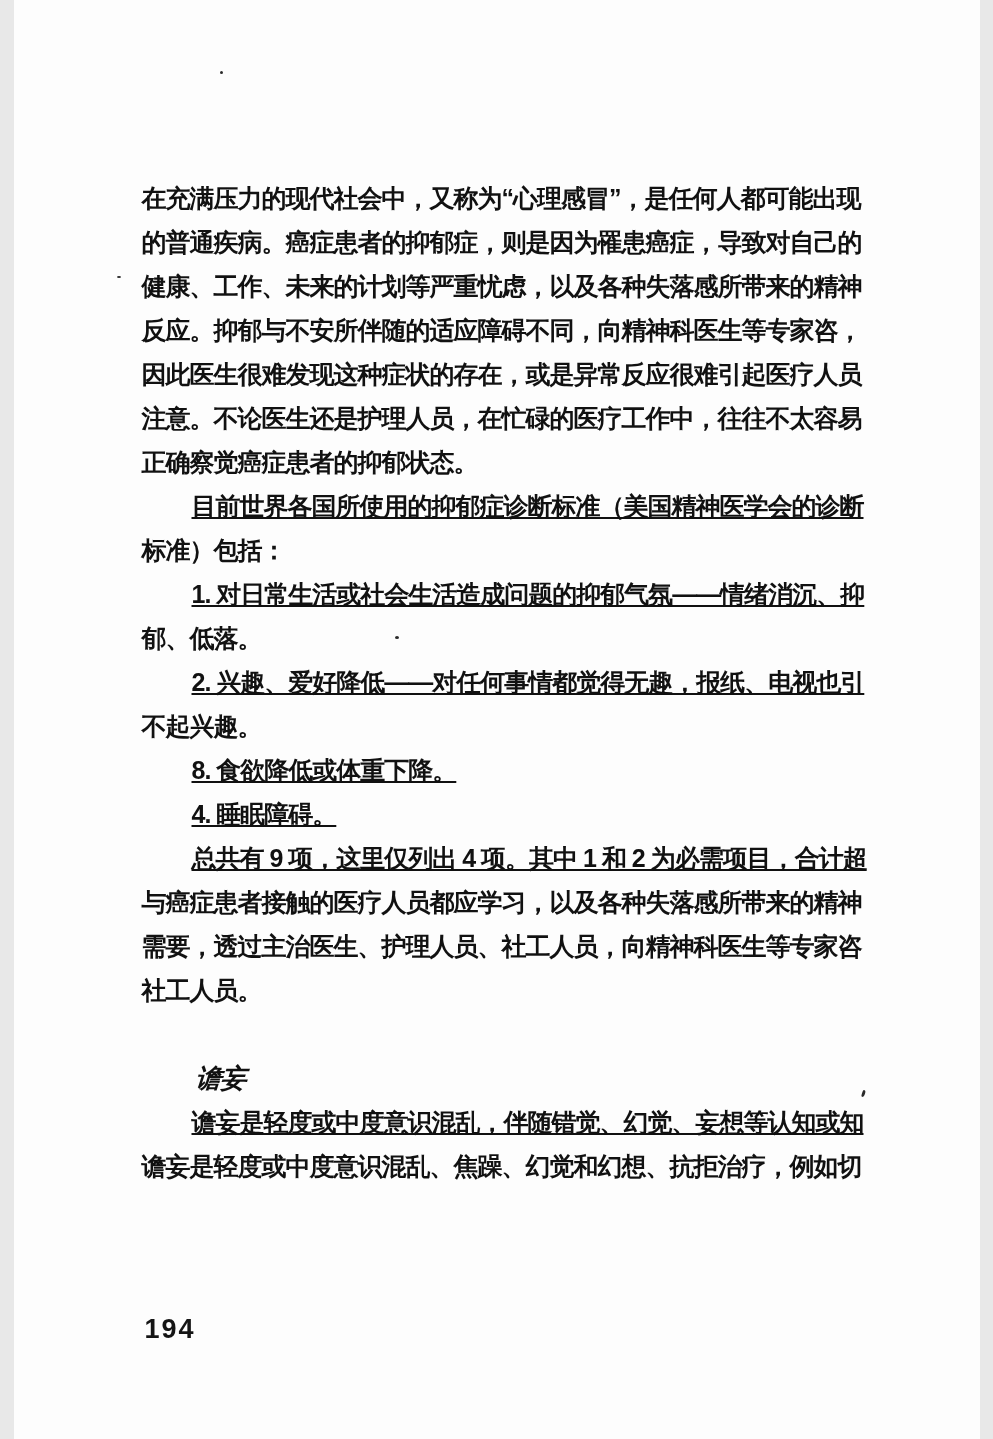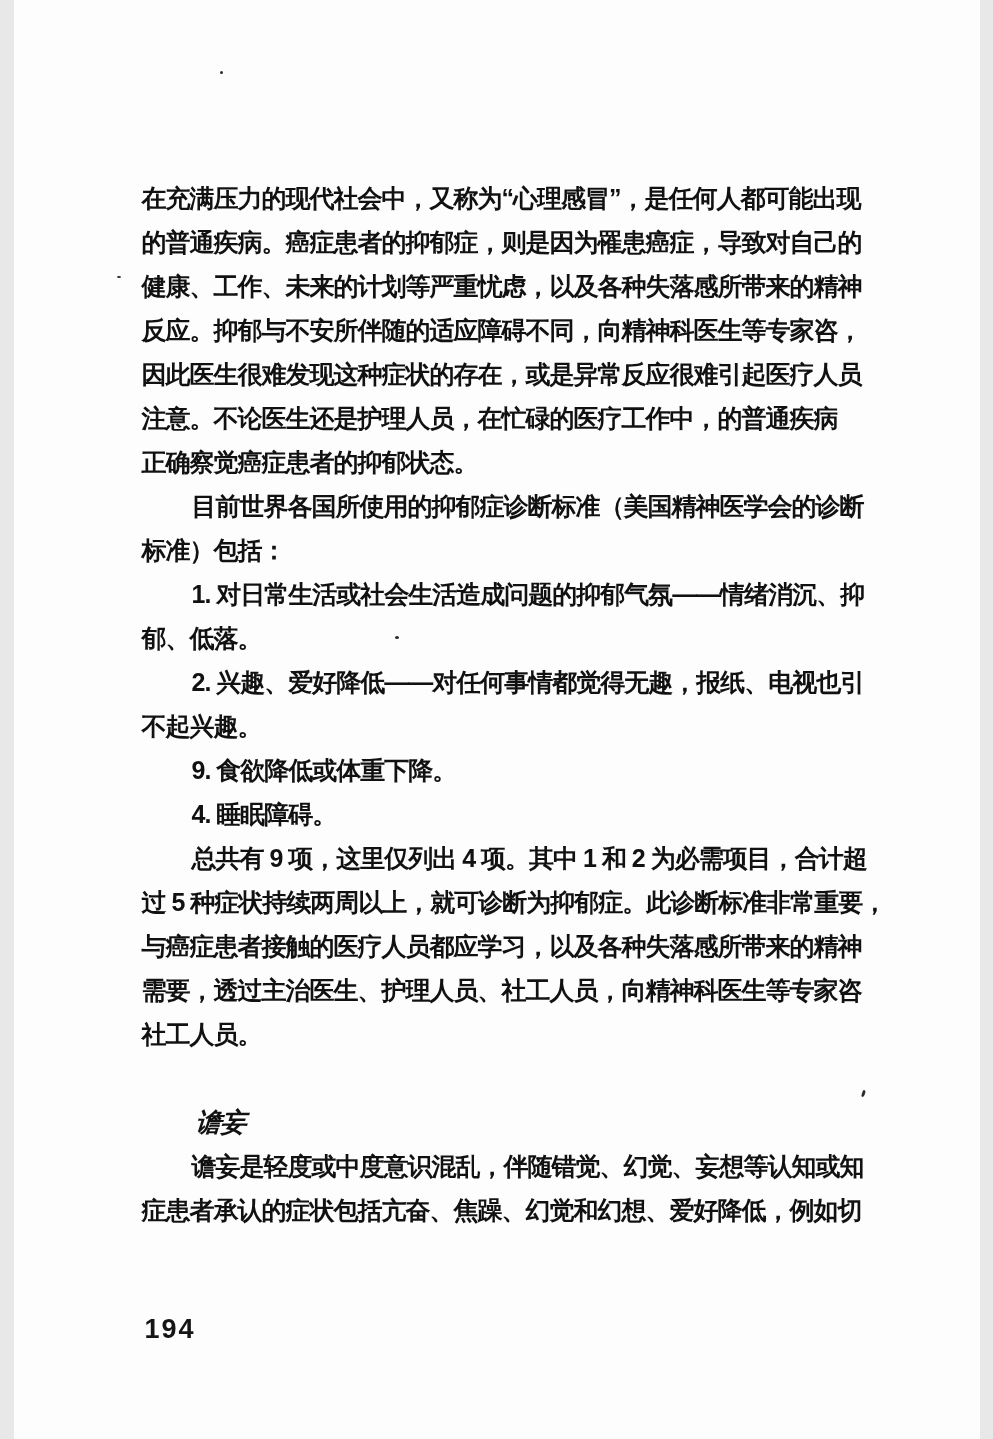--- a/index.html
+++ b/index.html
@@ -27,20 +27,21 @@
     height: 44px;
     line-height: 44px;
     font-size: 25px;
     font-weight: 700;
     letter-spacing: -1px;
     white-space: nowrap;
     overflow: visible;
   }
   .line.indent {
     padding-left: 50px;
+    text-decoration: underline;
   }
   .line.spacer {
     height: 44px;
   }
   .line.heading {
     font-style: italic;
     font-size: 26px;
     padding-left: 52px;
     transform: skewX(-4deg);
     transform-origin: left bottom;
@@ -65,39 +66,38 @@
 </head>
 <body>
 
 <div class="page">
   <div class="text-block" id="text-block">
       <div class="line body">在充满压力的现代社会中，又称为“心理感冒”，是任何人都可能出现</div>
       <div class="line body">的普通疾病。癌症患者的抑郁症，则是因为罹患癌症，导致对自己的</div>
       <div class="line body">健康、工作、未来的计划等严重忧虑，以及各种失落感所带来的精神</div>
       <div class="line body">反应。抑郁与不安所伴随的适应障碍不同，向精神科医生等专家咨，</div>
       <div class="line body">因此医生很难发现这种症状的存在，或是异常反应很难引起医疗人员</div>
-      <div class="line body">注意。不论医生还是护理人员，在忙碌的医疗工作中，的普通疾病</div>
+      <div class="line body">注意。不论医生还是护理人员，在忙碌的医疗工作中，往往不太容易</div>
       <div class="line body">正确察觉癌症患者的抑郁状态。</div>
       <div class="line body indent">目前世界各国所使用的抑郁症诊断标准（美国精神医学会的诊断</div>
       <div class="line body">标准）包括：</div>
       <div class="line body indent">1. 对日常生活或社会生活造成问题的抑郁气氛——情绪消沉、抑</div>
       <div class="line body">郁、低落。</div>
       <div class="line body indent">2. 兴趣、爱好降低——对任何事情都觉得无趣，报纸、电视也引</div>
       <div class="line body">不起兴趣。</div>
-      <div class="line body indent">9. 食欲降低或体重下降。</div>
+      <div class="line body indent">8. 食欲降低或体重下降。</div>
       <div class="line body indent">4. 睡眠障碍。</div>
       <div class="line body indent">总共有 9 项，这里仅列出 4 项。其中 1 和 2 为必需项目，合计超</div>
-      <div class="line body">过 5 种症状持续两周以上，就可诊断为抑郁症。此诊断标准非常重要，</div>
       <div class="line body">与癌症患者接触的医疗人员都应学习，以及各种失落感所带来的精神</div>
       <div class="line body">需要，透过主治医生、护理人员、社工人员，向精神科医生等专家咨</div>
       <div class="line body">社工人员。</div>
       <div class="line spacer"></div>
       <div class="line heading">谵妄</div>
       <div class="line body indent">谵妄是轻度或中度意识混乱，伴随错觉、幻觉、妄想等认知或知</div>
-      <div class="line body">症患者承认的症状包括亢奋、焦躁、幻觉和幻想、爱好降低，例如切</div>
+      <div class="line body">谵妄是轻度或中度意识混乱、焦躁、幻觉和幻想、抗拒治疗，例如切</div>
     </div>
 
   <div class="page-number">194</div>
 
   <div class="speck" style="left:206px; top:71px;  width:3px; height:3px;"></div>
   <div class="speck" style="left:103px; top:276px; width:4px; height:2px;"></div>
   <div class="speck" style="left:381px; top:636px; width:4px; height:3px;"></div>
   <div class="speck" style="left:540px; top:680px; width:4px; height:4px;"></div>
   <div class="speck" style="left:848px; top:1090px; width:3px; height:7px; border-radius:40% 60% 60% 40%; transform:rotate(18deg);"></div>
 </div>

